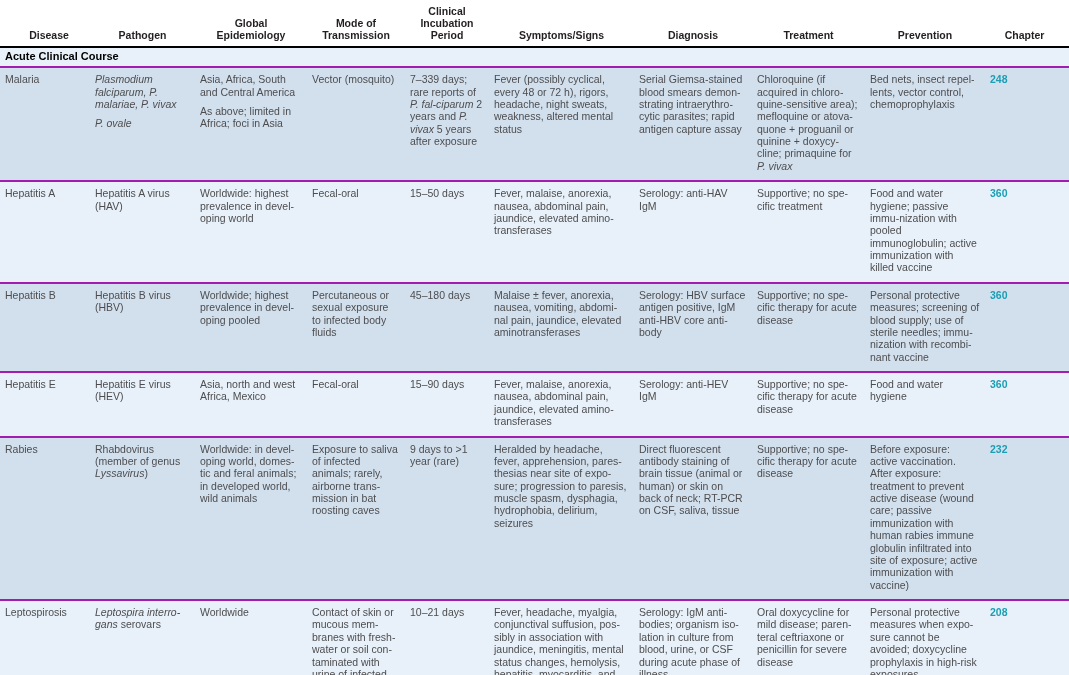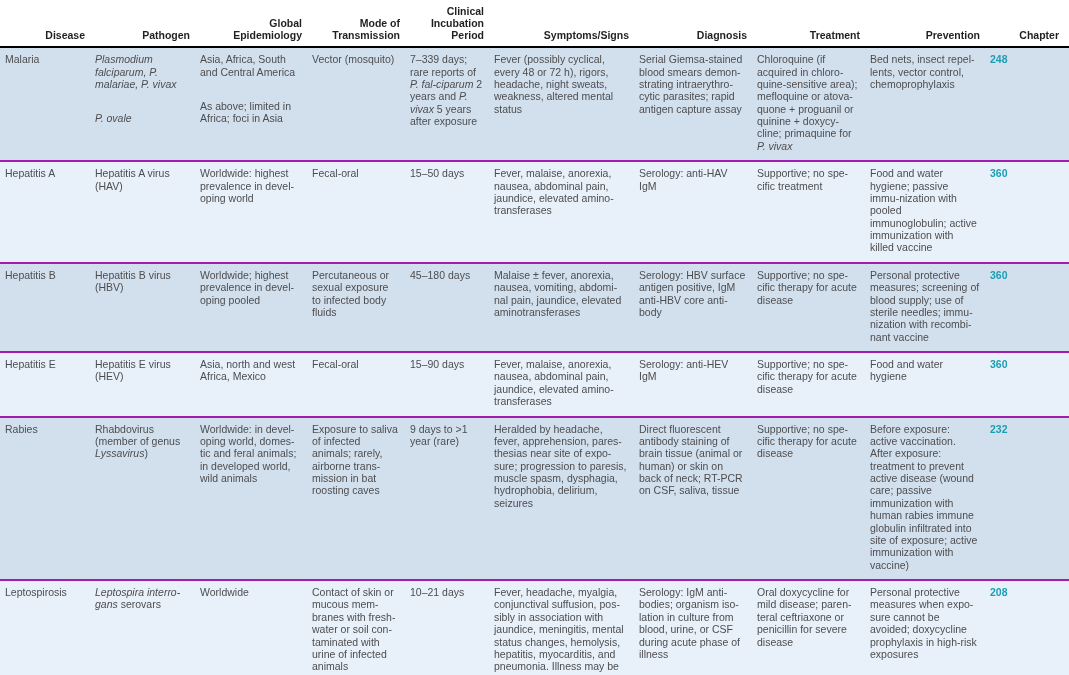--- a/index.html
+++ b/index.html
@@ -25,21 +25,21 @@
   col.c3 { width: 98px; }
   col.c4 { width: 84px; }
   col.c5 { width: 145px; }
   col.c6 { width: 118px; }
   col.c7 { width: 113px; }
   col.c8 { width: 120px; }
   col.c9 { width: 79px; }
 
   thead th {
     vertical-align: bottom;
-    text-align: right;
+    text-align: center;
     font-size: 10.5px;
     line-height: 1.15;
     font-weight: bold;
     color: #231f20;
     padding: 5px 10px 5px 0;
     border-bottom: 2.5px solid #000000;
     background: #ffffff;
   }
   thead th:first-child { padding-left: 13px; }
 
@@ -59,21 +59,21 @@
   tbody td {
     vertical-align: top;
     font-size: 10.5px;
     line-height: 1.18;
     color: #4d4d4f;
     padding: 5px 10px 8px 0;
   }
   tbody tr.data-row td:first-child { padding-left: 5px; }
 
   tbody td p { margin: 0; }
-  tbody td p + p { margin-top: 22px; }
+  tbody td p + p { margin-top: 7px; }
   tbody td em { }
 
   td.chapter-cell {
     font-weight: bold;
     color: var(--chapter-color);
     margin-left: 36px;
   }
 </style>
 </head>
 <body>
@@ -100,20 +100,23 @@
         <th>Mode of Transmission</th>
         <th>Clinical Incubation Period</th>
         <th>Symptoms/Signs</th>
         <th>Diagnosis</th>
         <th>Treatment</th>
         <th>Prevention</th>
         <th>Chapter</th>
       </tr>
     </thead>
     <tbody id="tbody">
+      <tr class="section-row">
+        <td colspan="10">Acute Clinical Course</td>
+      </tr>
     <tr class="data-row row-dark">
           <td>
             <p>Malaria</p>
           </td>
           <td>
             <p><em>Plasmodium falciparum, P. malariae, P. vivax</em></p>
             <p><em>P. ovale</em></p>
           </td>
           <td>
             <p>Asia, Africa, South and Central America</p>

